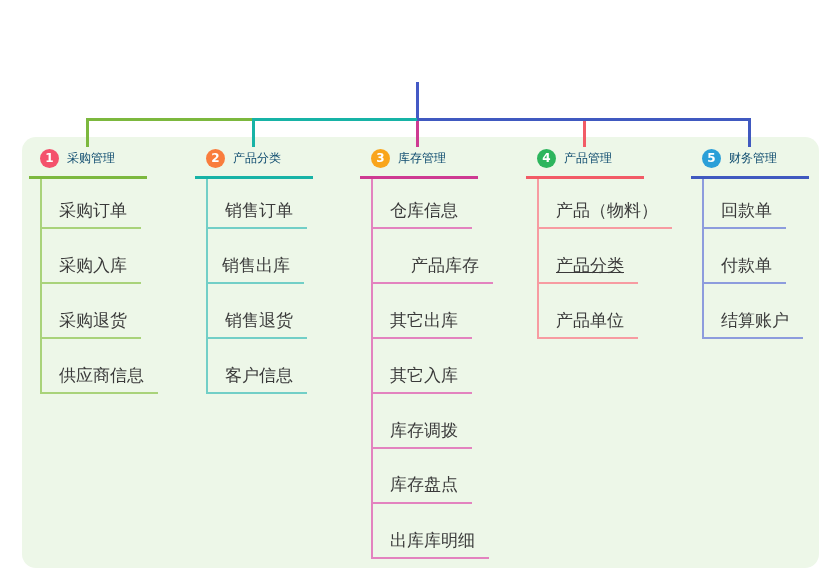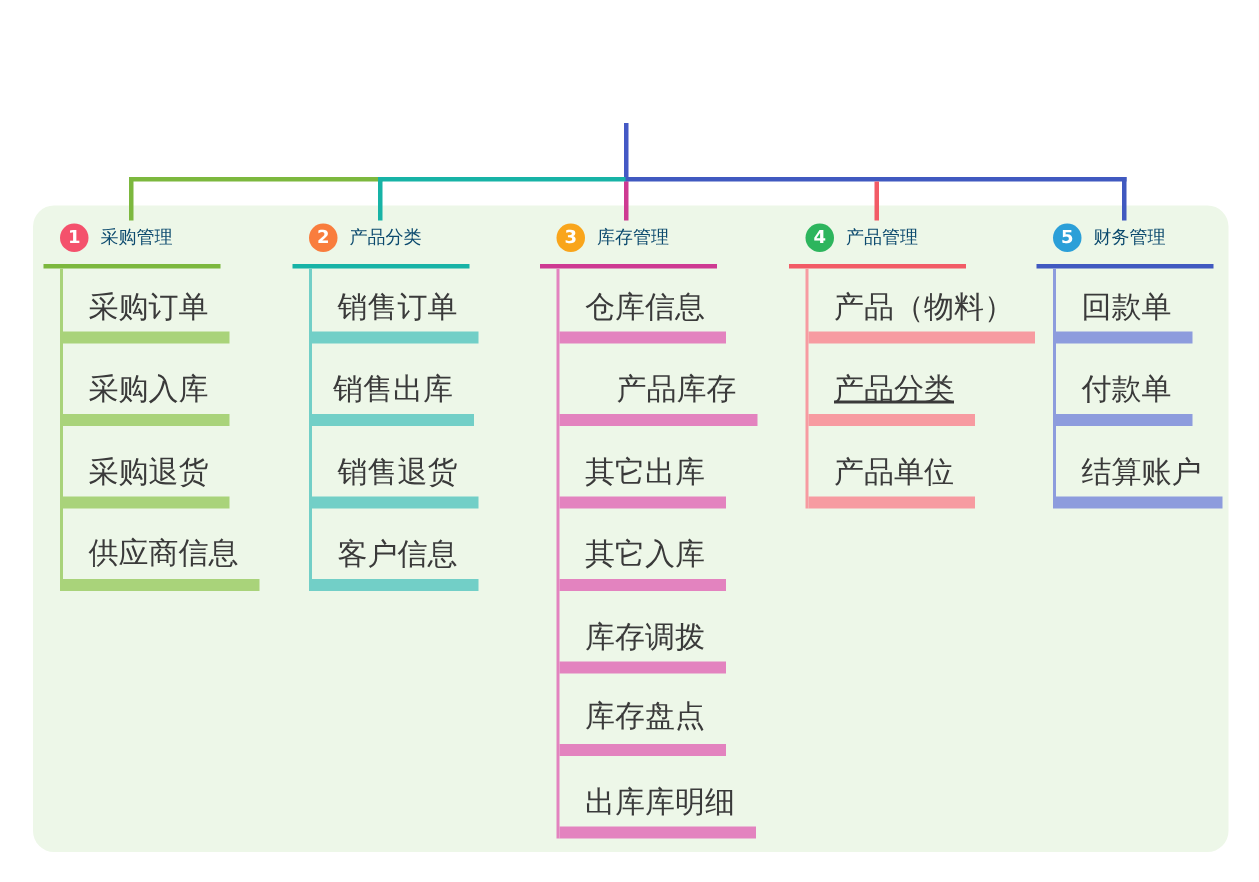--- a/index.html
+++ b/index.html
@@ -35,22 +35,22 @@
     width:19px;height:19px;border-radius:50%;flex:0 0 auto;
     display:flex;align-items:center;justify-content:center;
     color:#fff;font-size:12px;font-weight:600;line-height:1;
   }
   .branch-title{font-size:12px;color:#0c4a6e;font-weight:500;line-height:24px;white-space:nowrap;}
   .branch-items{margin-left:11px;border-left:2px solid #ccc;width:max-content;}
   .item{height:55px;position:relative;}
   .item:first-child{height:50px;}
   .item-label{
     position:absolute;left:0;bottom:0;white-space:nowrap;
-    font-size:20px;color:#3a3a3a;line-height:15px;
-    padding:0 14px 9px 17px;border-bottom:8px solid #0ea5e9;
+    font-size:17px;color:#3a3a3a;line-height:15px;
+    padding:0 14px 9px 17px;border-bottom:2px solid #0ea5e9;
   }
 </style>
 </head>
 <body>
 
 <div id="canvas">
 
 
   <div class="panel" style="background: rgb(237, 247, 232);"></div>
 
@@ -154,21 +154,21 @@
       <div class="branch" style="left: 691px; top: 146px;">
     <div class="branch-header" style="border-bottom-color: rgb(64, 89, 192);">
       <span class="badge" style="background: rgb(43, 159, 216);">5</span>
       <span class="branch-title">财务管理</span>
     </div>
     <div class="branch-items" style="border-left-color: rgb(141, 156, 221);">
           <div class="item">
     <span class="item-label" style="border-bottom-color: rgb(141, 156, 221);">回款单</span>
   </div>
           <div class="item">
-    <span class="item-label" style="border-bottom-color: rgb(141, 156, 221);">付款单</span>
+    <span class="item-label" style="border-bottom-color: rgb(141, 156, 221); font-family: Liberation Serif, serif;">付款单</span>
   </div>
           <div class="item">
     <span class="item-label" style="border-bottom-color: rgb(141, 156, 221);">结算账户</span>
   </div>
         </div>
   </div>
     </div>
 </div>
 
 </body></html>

